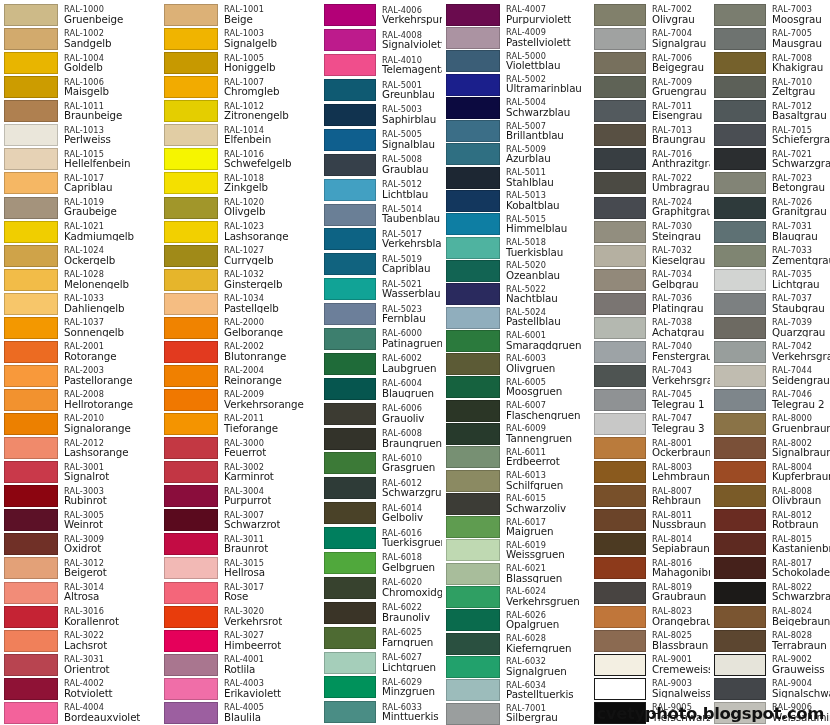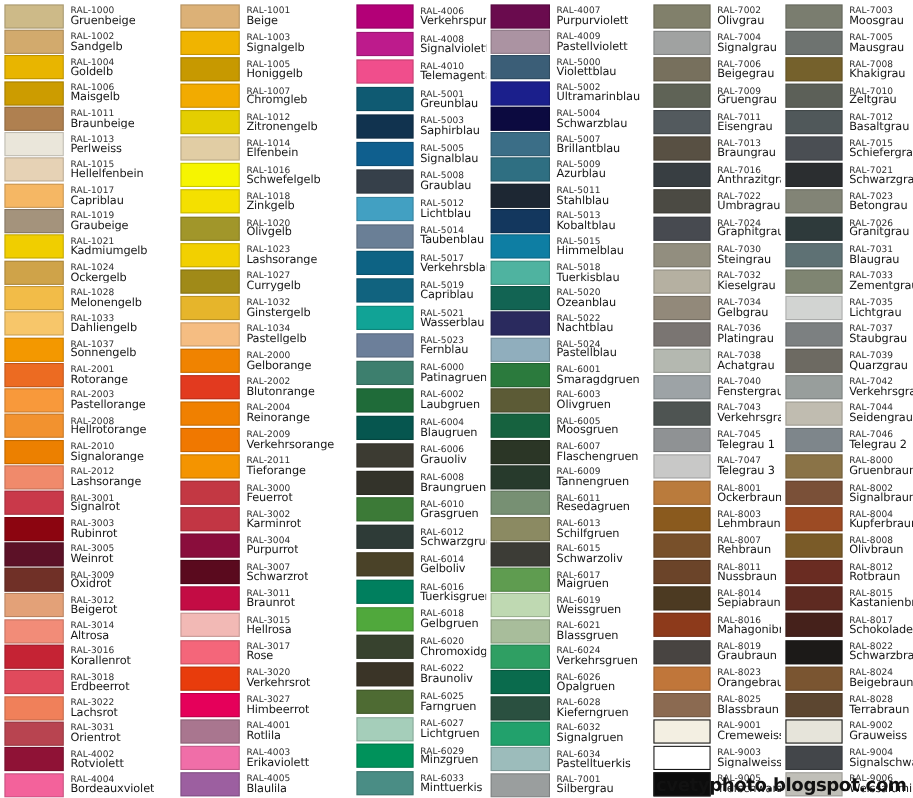--- a/index.html
+++ b/index.html
@@ -262,27 +262,20 @@
         </div>
       </div>
       <div class="swatch-row">
         <div class="chip" style="background: rgb(197, 35, 52);"></div>
         <div class="labels">
           <span class="code">RAL-3016</span>
           <span class="name">Korallenrot</span>
         </div>
       </div>
       <div class="swatch-row">
-        <div class="chip" style="background: rgb(224, 74, 92);"></div>
-        <div class="labels">
-          <span class="code">RAL-3018</span>
-          <span class="name">Erdbeerrot</span>
-        </div>
-      </div>
-      <div class="swatch-row">
         <div class="chip" style="background: rgb(240, 128, 90);"></div>
         <div class="labels">
           <span class="code">RAL-3022</span>
           <span class="name">Lachsrot</span>
         </div>
       </div>
       <div class="swatch-row">
         <div class="chip" style="background: rgb(184, 68, 80);"></div>
         <div class="labels">
           <span class="code">RAL-3031</span>
@@ -852,21 +845,21 @@
         <div class="chip" style="background: rgb(39, 58, 44);"></div>
         <div class="labels">
           <span class="code">RAL-6009</span>
           <span class="name">Tannengruen</span>
         </div>
       </div>
       <div class="swatch-row">
         <div class="chip" style="background: rgb(119, 144, 115);"></div>
         <div class="labels">
           <span class="code">RAL-6011</span>
-          <span class="name">Resedagruen</span>
+          <span class="name">Erdbeerrot</span>
         </div>
       </div>
       <div class="swatch-row">
         <div class="chip" style="background: rgb(139, 138, 98);"></div>
         <div class="labels">
           <span class="code">RAL-6013</span>
           <span class="name">Schilfgruen</span>
         </div>
       </div>
       <div class="swatch-row">

